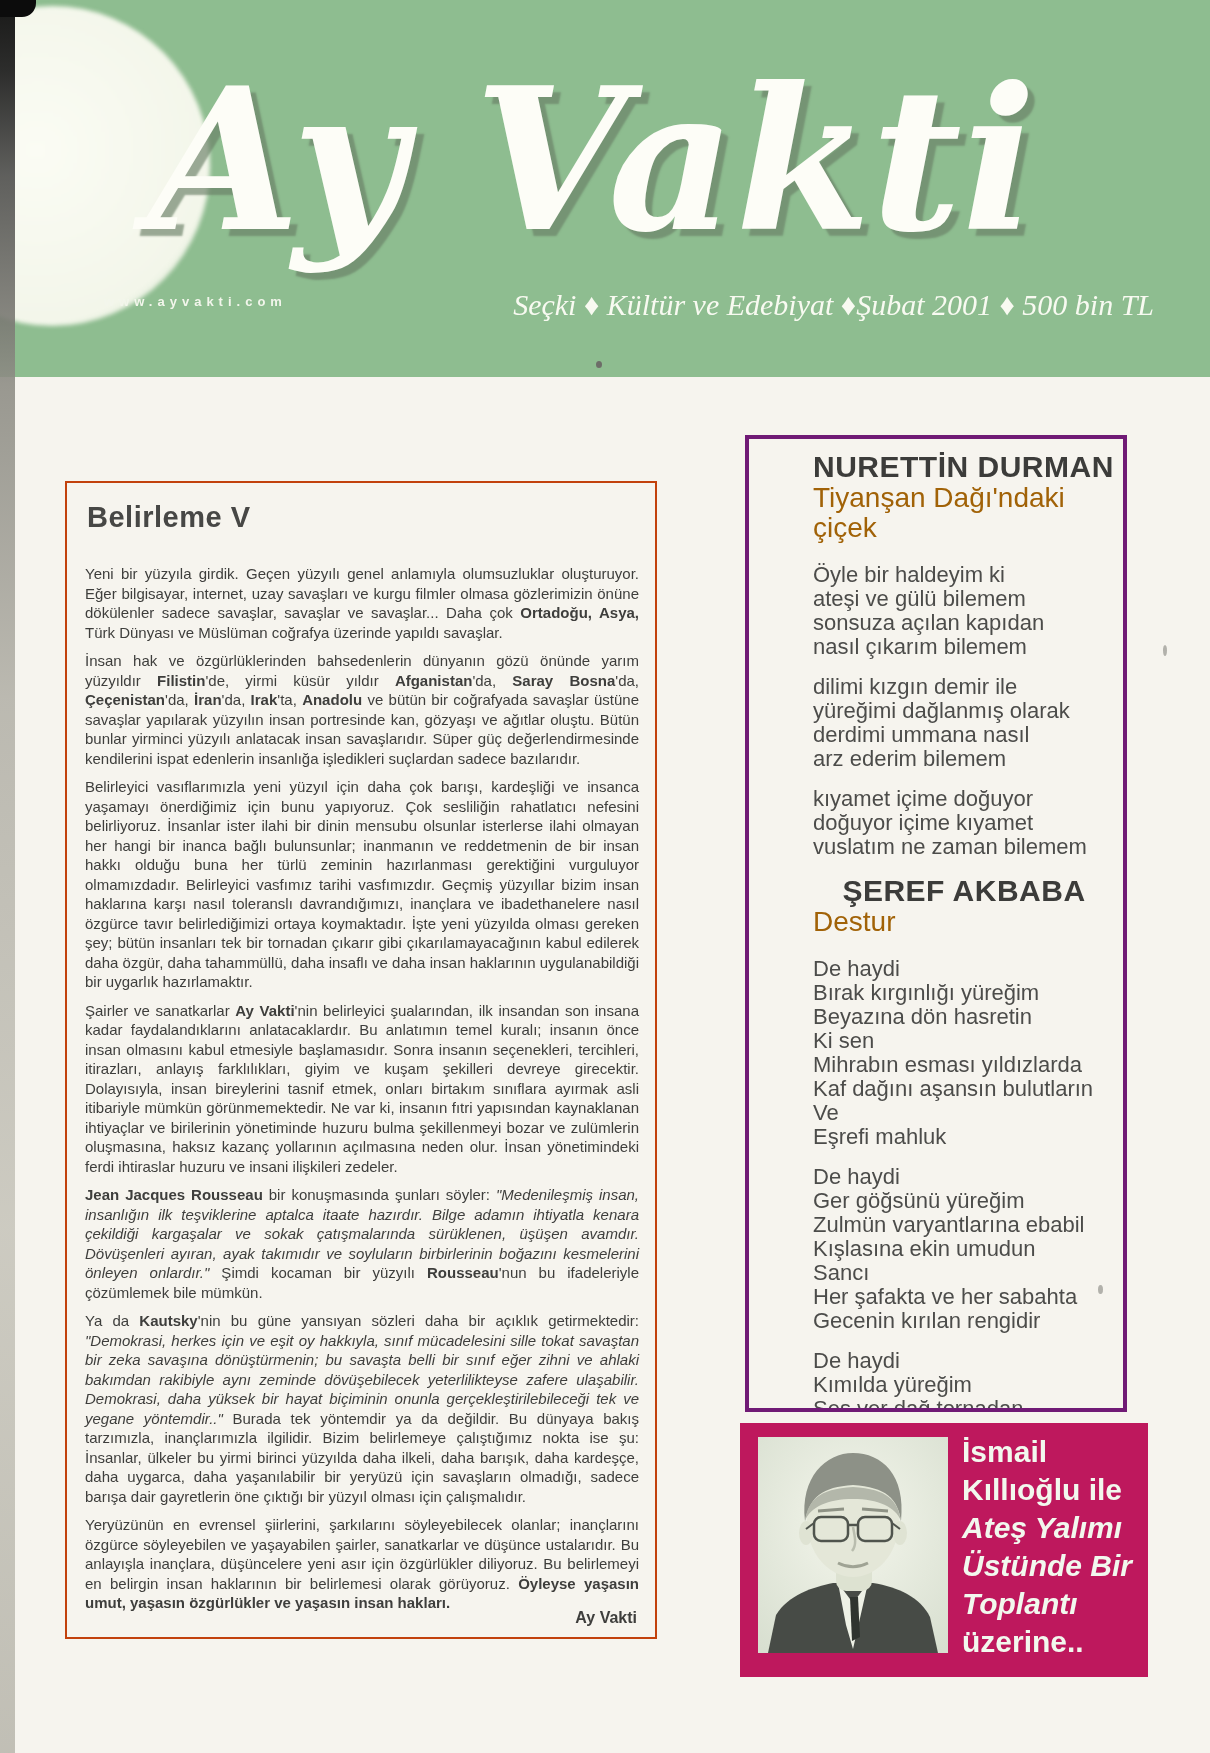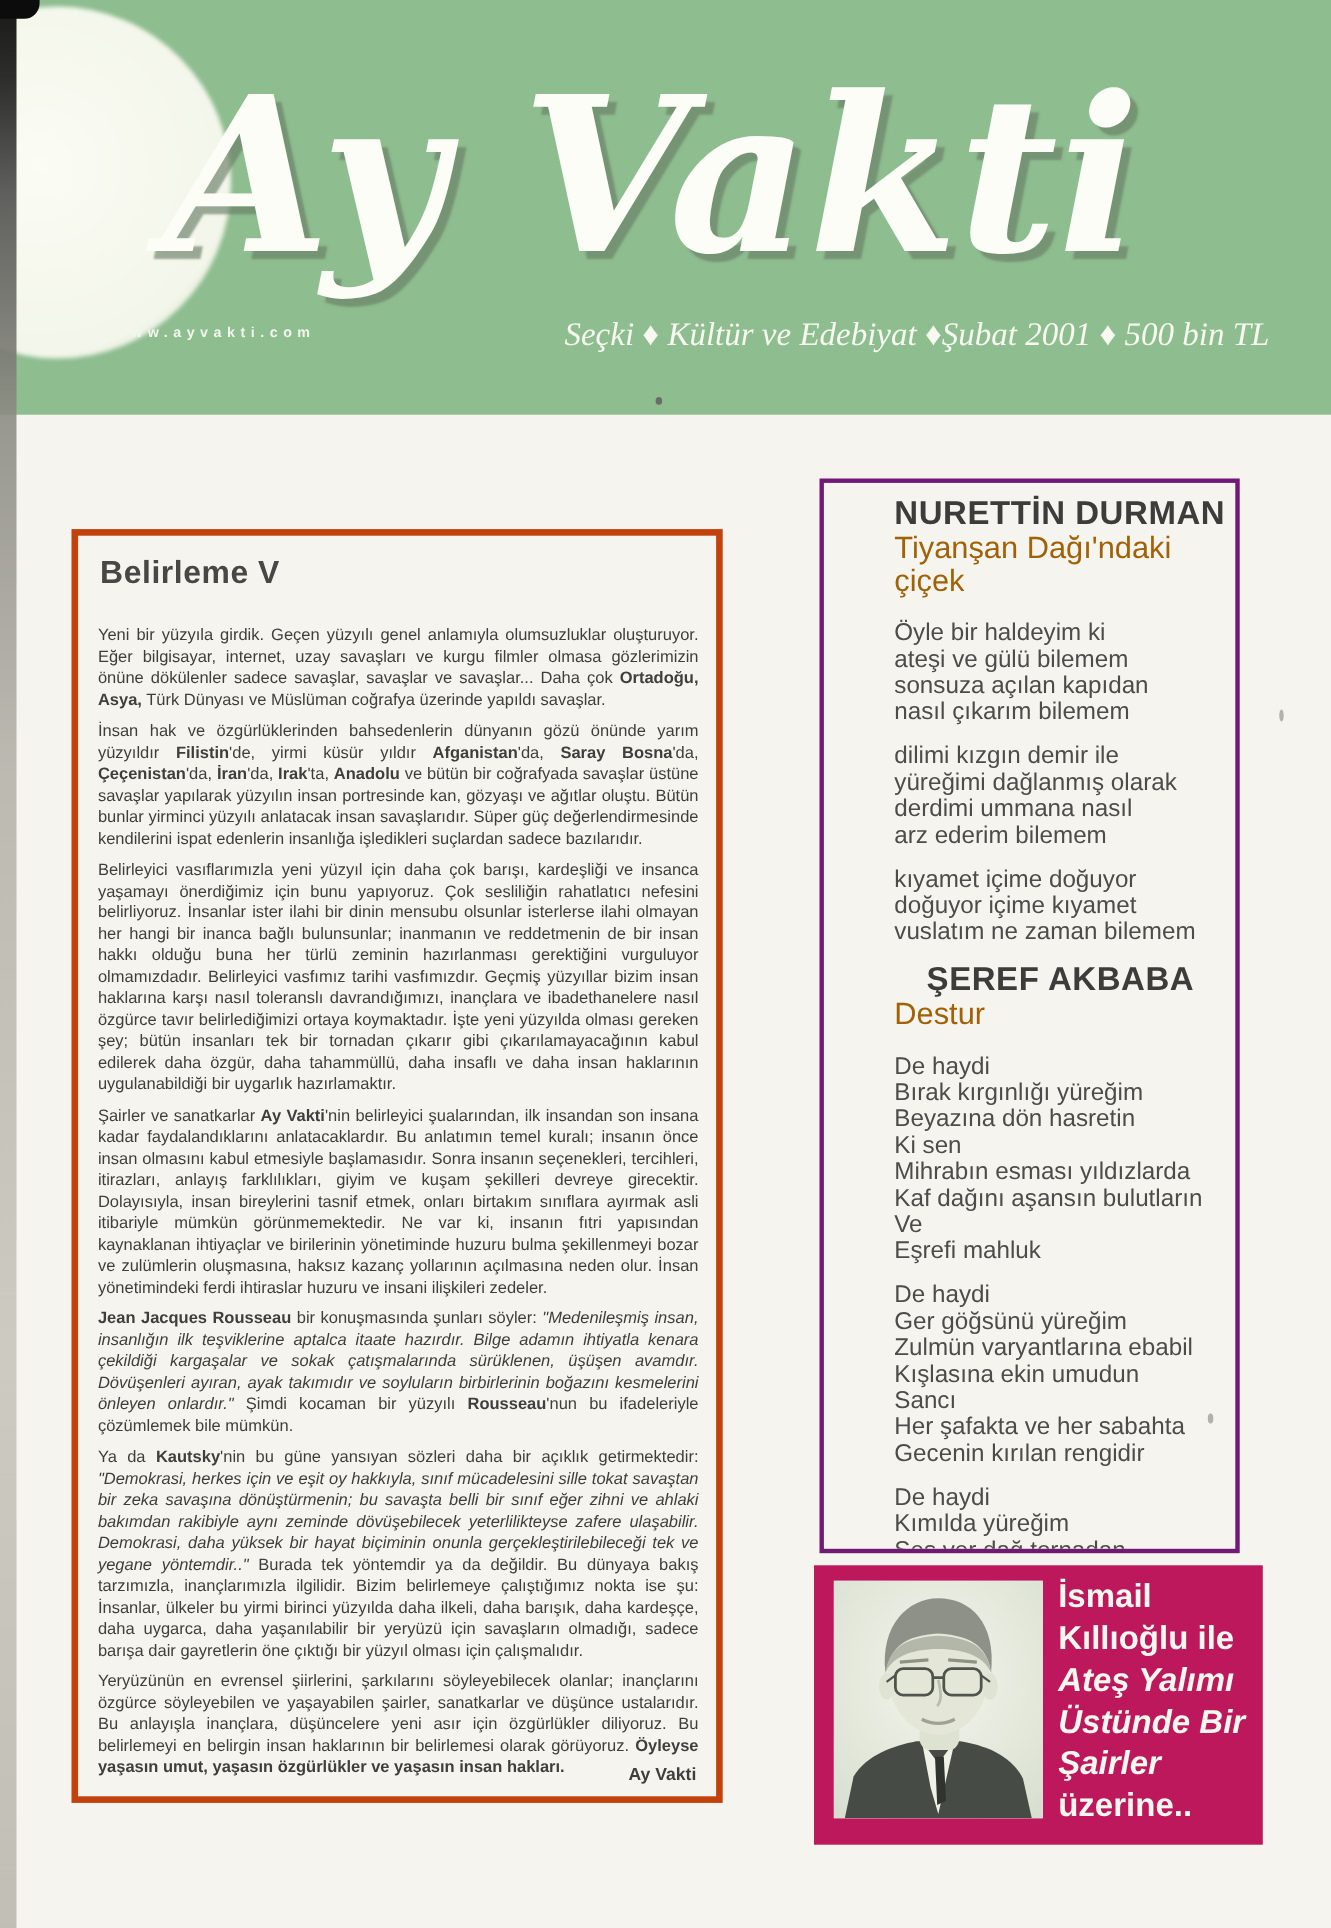--- a/index.html
+++ b/index.html
@@ -23,21 +23,21 @@
   .tagline{position:absolute;right:56px;top:288px;font-family:Liberation Serif, serif;font-style:italic;
         font-size:30px;color:#f8faf1;white-space:nowrap;}
   
   .edge{position:absolute;left:0;top:0;width:15px;height:1753px;z-index:5;
         background:linear-gradient(180deg,#000 0%,#161616 4%,#4e4e4c 10%,#8f8e86 22%,#b5b3aa 40%,#c8c6bc 70%,#bbb9af 100%);
         opacity:.9;}
   .corner-blob{position:absolute;left:0;top:0;width:36px;height:17px;background:#0c0c0c;border-radius:0 0 14px 0;z-index:6;}
   .speck{position:absolute;border-radius:50%;background:#6d6d68;z-index:4;}
   
   .article-box{position:absolute;left:65px;top:481px;width:592px;height:1158px;
-        border:6px solid #c2410c;box-sizing:border-box;padding:14px 16px 12px 18px;overflow:hidden;}
+        border:2px solid #c2410c;box-sizing:border-box;padding:14px 16px 12px 18px;overflow:hidden;}
   .article-title{font-size:29px;font-weight:bold;color:#474745;margin:4px 0 30px 2px;letter-spacing:.5px;}
   .para{font-size:15px;line-height:19.5px;color:#3e3e3c;text-align:justify;margin:0 0 9px 0;}
   .b{font-weight:bold;} .i{font-style:italic;}
   .signature{position:absolute;right:18px;bottom:10px;font-weight:bold;font-size:16px;color:#3e3e3c;}
   
   .poem-box{position:absolute;left:745px;top:435px;width:382px;height:977px;
         border:4px solid #701a75;box-sizing:border-box;padding:12px 8px 0 64px;overflow:hidden;}
   .poem-author{font-size:30px;font-weight:bold;color:#3c3c3a;line-height:32px;letter-spacing:.5px;}
   .poem-author.later{margin-top:6px;text-align:center;}
   .poem-title{font-size:28px;color:#a16207;line-height:30px;margin:0 0 20px 0;}
@@ -164,16 +164,16 @@
       <line x1="104" y1="72" x2="130" y2="74" stroke="#8e9285" stroke-width="3"></line>
       <path d="M95,90 C97,100 99,108 94,114" fill="none" stroke="#b9bdae" stroke-width="2.5"></path>
       <path d="M80,126 C90,131 100,131 110,126" fill="none" stroke="#9fa394" stroke-width="3"></path>
     </svg>
   </div>
   <div class="promo-text" id="promo-text">
       <div class="promo-line">İsmail</div>
       <div class="promo-line">Kıllıoğlu ile</div>
       <div class="promo-line i">Ateş Yalımı</div>
       <div class="promo-line i">Üstünde Bir</div>
-      <div class="promo-line i">Şairler</div>
+      <div class="promo-line i">Toplantı</div>
       <div class="promo-line">üzerine..</div>
     </div>
 </div>
 
 </body></html>

